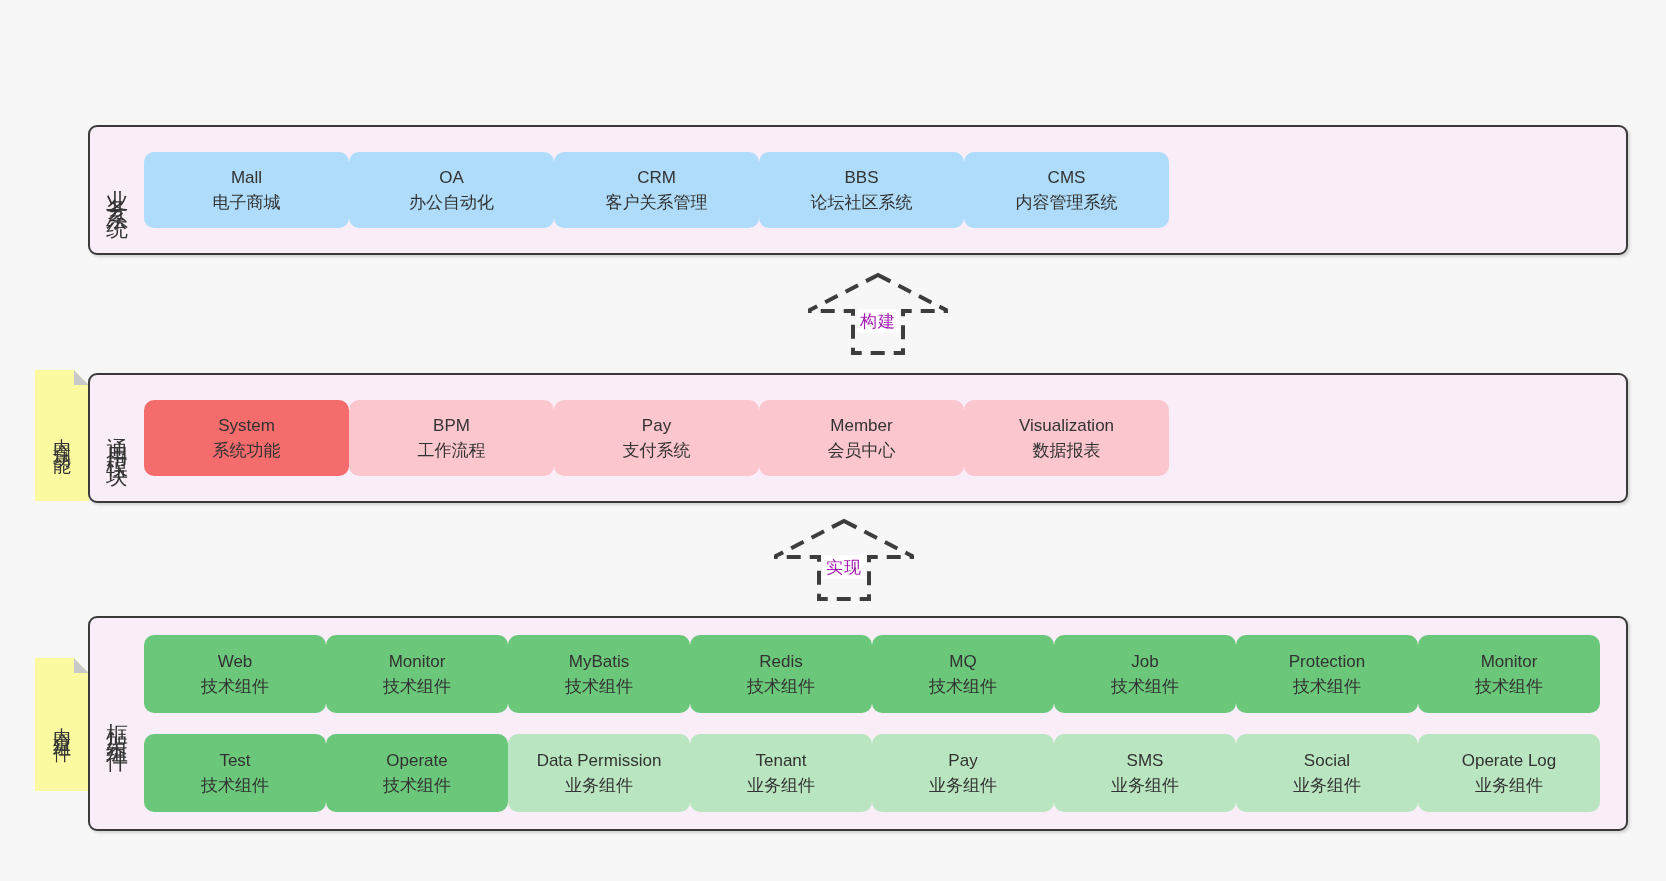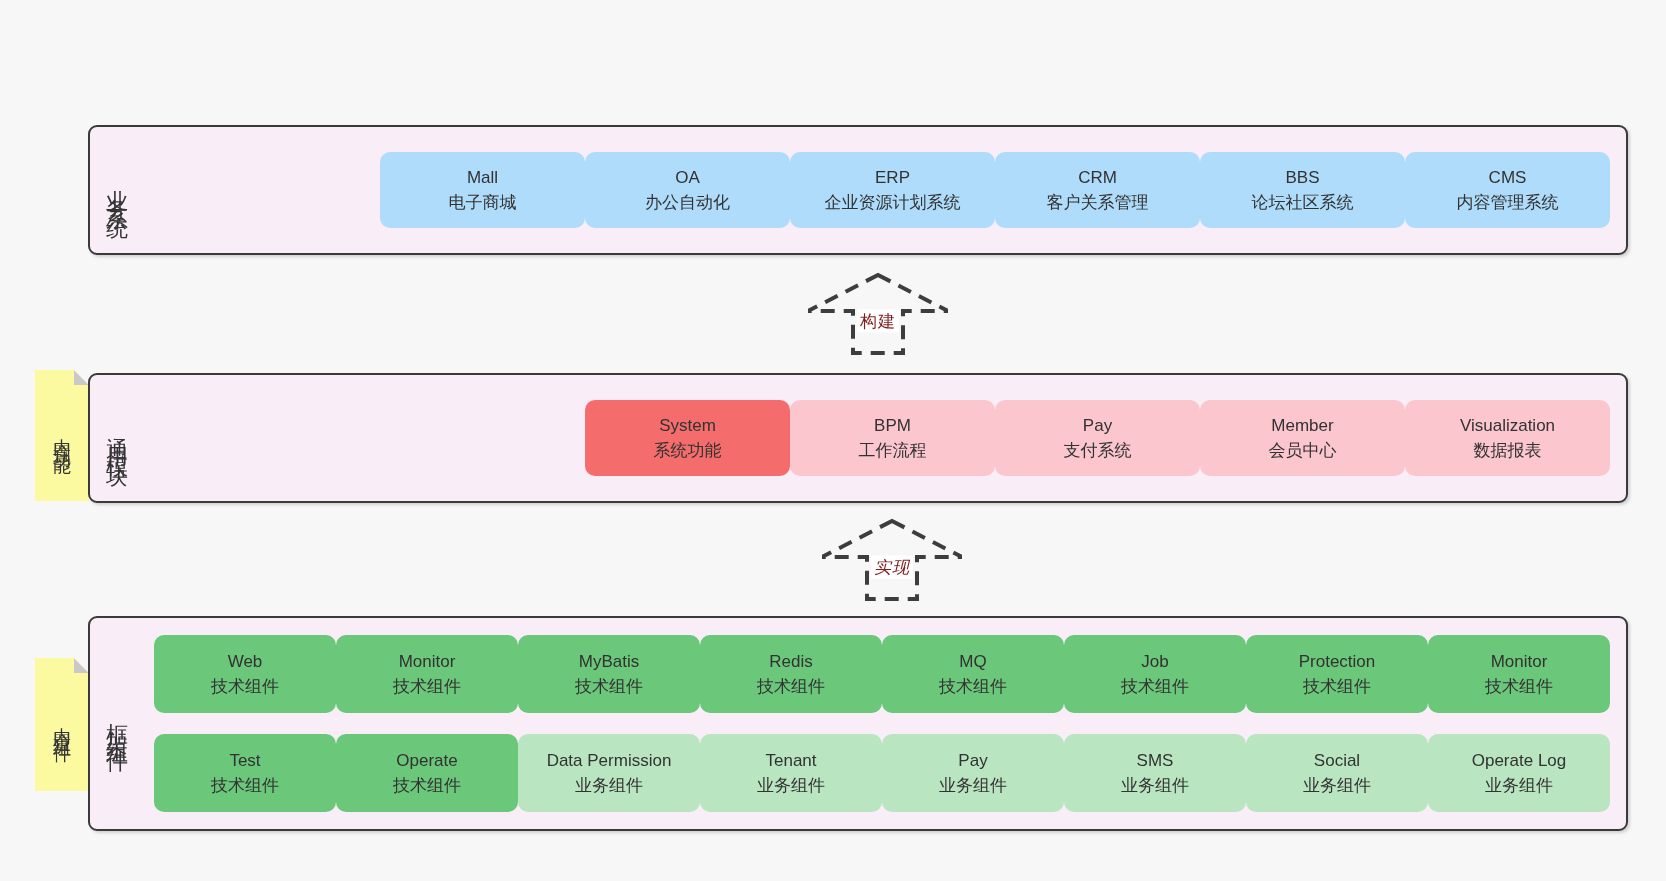--- a/index.html
+++ b/index.html
@@ -24,21 +24,21 @@
   #section-3{top:616px;height:215px;}
   .side-label{
     flex:0 0 54px;align-self:stretch;
     display:flex;align-items:center;justify-content:center;
   }
   .side-label span{
     writing-mode:vertical-rl;text-orientation:upright;
     font-size:22px;letter-spacing:9px;line-height:1;color:var(--text,#333);
   }
   .rows{flex:1;margin-right:16px;display:flex;flex-direction:column;gap:21px;}
-  .box-row{display:flex;justify-content:flex-end;}
+  .box-row{display:flex;justify-content:flex-start;}
   .box{
     width:205px;height:76px;border-radius:10px;
     display:flex;flex-direction:column;align-items:center;justify-content:center;
     font-size:17px;line-height:1.5;text-align:center;color:#323232;
   }
   #section-3 .box{width:182px;height:78px;}
   .box.blue{background:var(--box-blue,#aedcfa);}
   .box.red{background:var(--box-red,#f56c6c);}
   .box.pink{background:var(--box-pink,#fbc6ce);}
   .box.green{background:var(--box-green,#6bc77a);}
@@ -58,30 +58,30 @@
     background:var(--sticky-fold,#c9c9c9);
     clip-path:polygon(0 0,100% 100%,0 100%);
   }
   .sticky span{
     writing-mode:vertical-rl;text-orientation:upright;
     font-size:18px;letter-spacing:6px;line-height:1;color:#333;
   }
   
   .arrow{position:absolute;width:140px;height:84px;z-index:1;}
   #arrow-1{left:808px;top:272px;}
-  #arrow-2{left:822px;top:518px;font-style:italic;}
+  #arrow-2{left:774px;top:518px;}
   .arrow svg{display:block;}
   .arrow path{
     stroke:var(--arrow,#3d3d3d);stroke-width:4;fill:none;
     stroke-dasharray:14 9;stroke-linejoin:miter;
   }
   .arrow-label{
     position:absolute;left:50%;top:49px;transform:translate(-50%,-50%);
     background:#ffffff;padding:0 3px;font-size:17px;letter-spacing:1px;
-    white-space:nowrap;color:#7f1d1d;
+    white-space:nowrap;color:#a21caf;
   }
 </style>
 </head>
 <body>
 
 <div class="sticky" id="sticky-1">
   <i class="fold"></i>
   <span>内置功能</span>
 </div>
 <div class="sticky" id="sticky-2">
@@ -97,24 +97,20 @@
       <div class="box-row">
         <div class="box blue">
           <div class="box-name">Mall</div>
           <div class="box-subtitle">电子商城</div>
         </div>
         <div class="box blue">
           <div class="box-name">OA</div>
           <div class="box-subtitle">办公自动化</div>
         </div>
         <div class="box blue">
-          <div class="box-name">ERP</div>
-          <div class="box-subtitle">企业资源计划系统</div>
-        </div>
-        <div class="box blue">
           <div class="box-name">CRM</div>
           <div class="box-subtitle">客户关系管理</div>
         </div>
         <div class="box blue">
           <div class="box-name">BBS</div>
           <div class="box-subtitle">论坛社区系统</div>
         </div>
         <div class="box blue">
           <div class="box-name">CMS</div>
           <div class="box-subtitle">内容管理系统</div>

